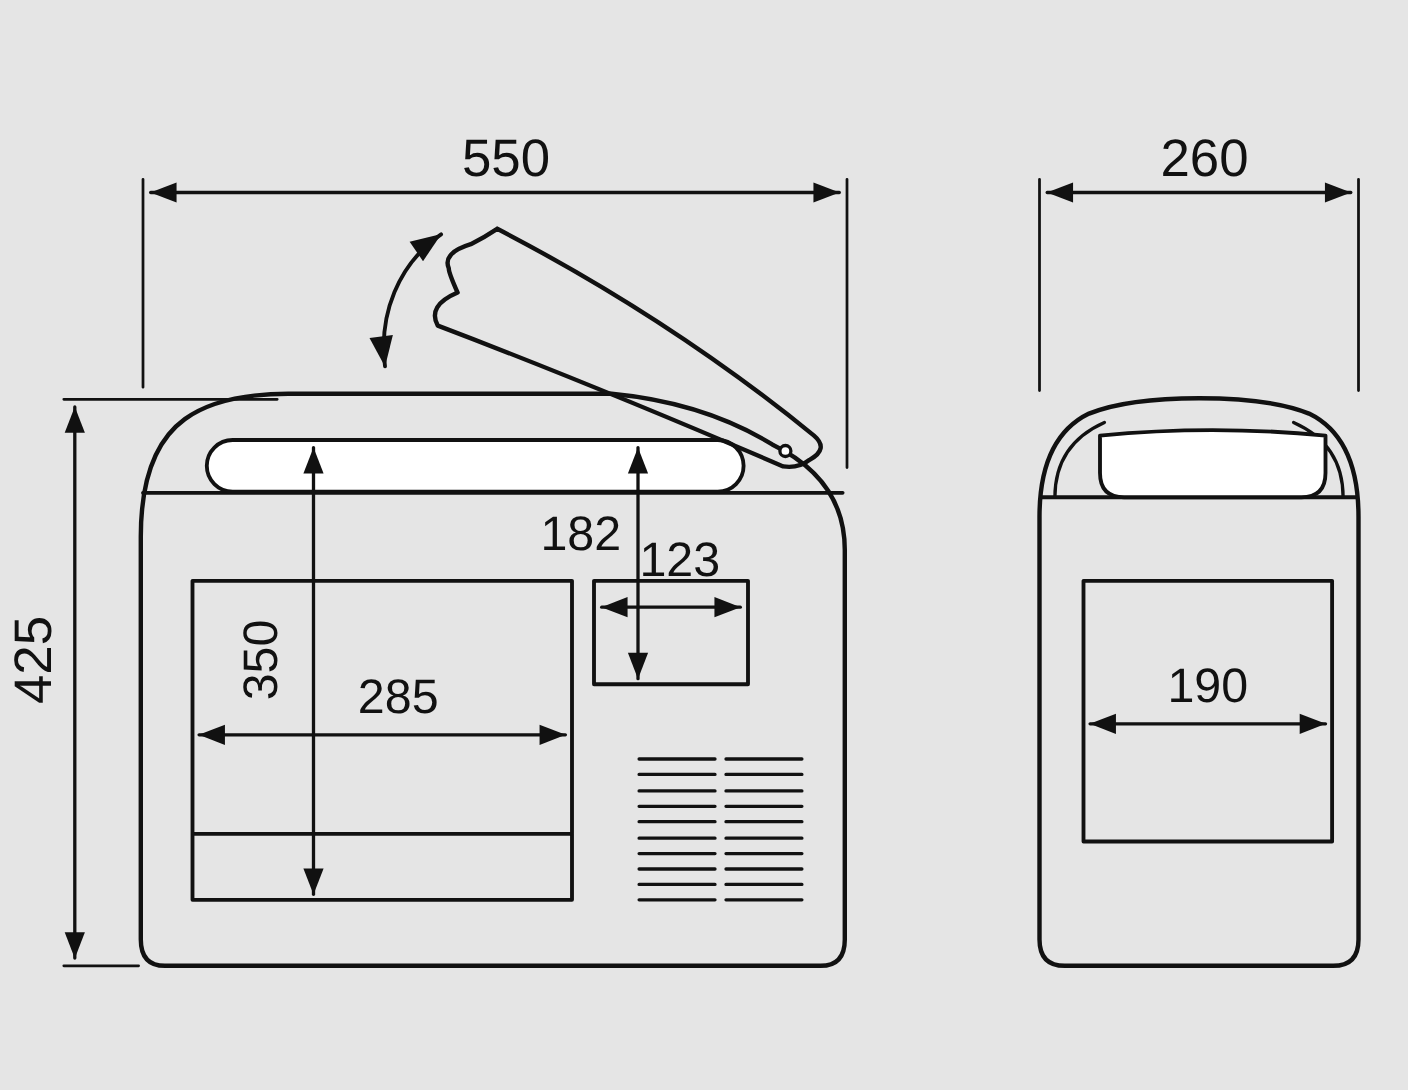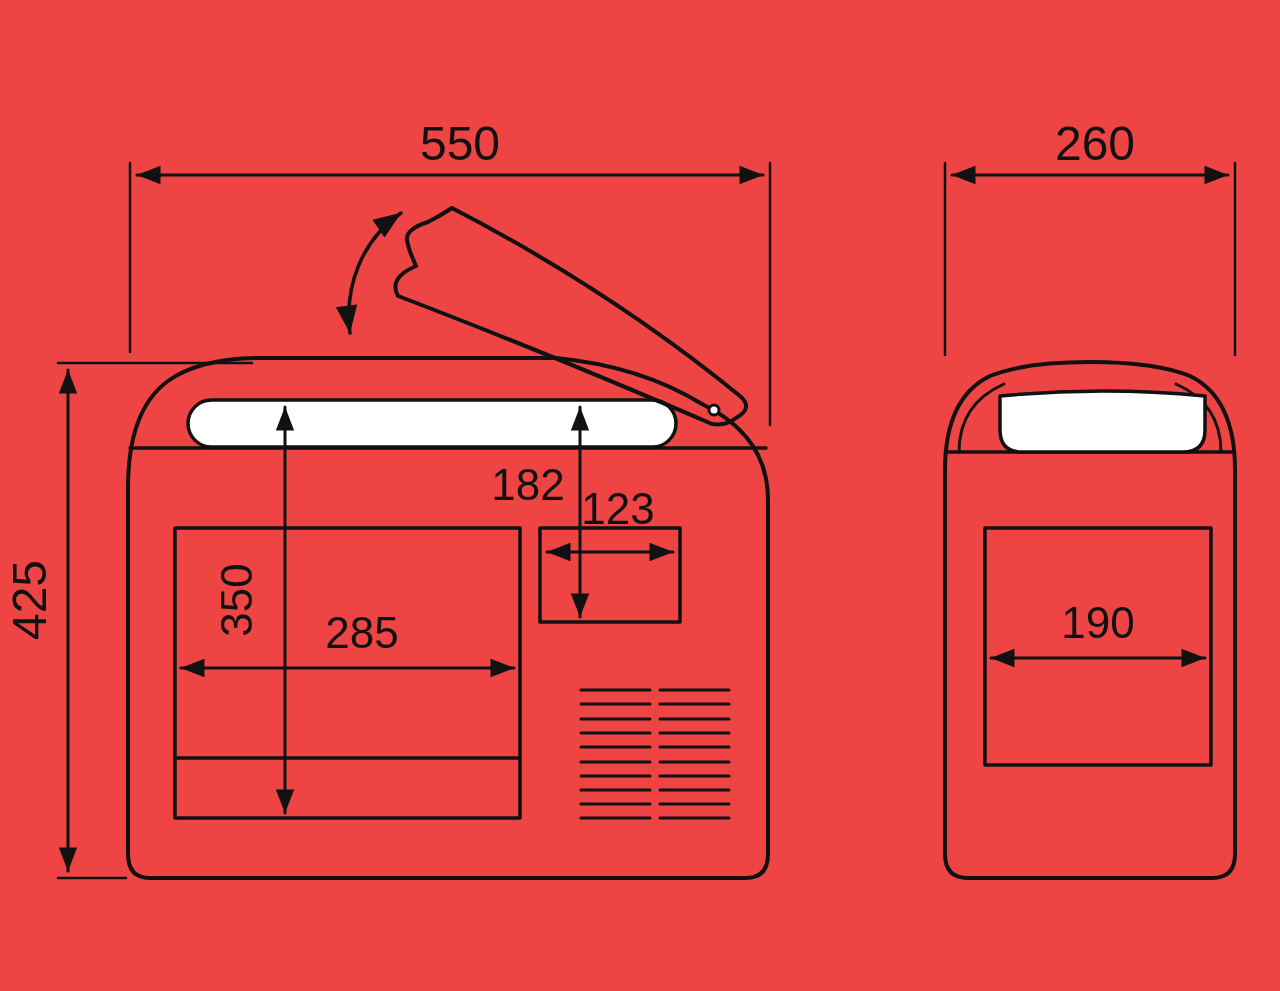--- a/index.html
+++ b/index.html
@@ -4,21 +4,21 @@
 <style>
   html, body {
     margin: 0;
     padding: 0;
     background: #ffffff;
   }
   .canvas {
     position: relative;
     width: 1280px;
     height: 991px;
-    background: #ef4444;
+    background: #e5e5e5;
     overflow: hidden;
     font-family: "Liberation Sans", "DejaVu Sans", sans-serif;
     text-decoration: underline;
   }
   svg { display: block; }
   text {
     font-family: "Liberation Sans", "DejaVu Sans", sans-serif;
     fill: #111111;
   }
   .dim-label    { font-size: 44px; }

